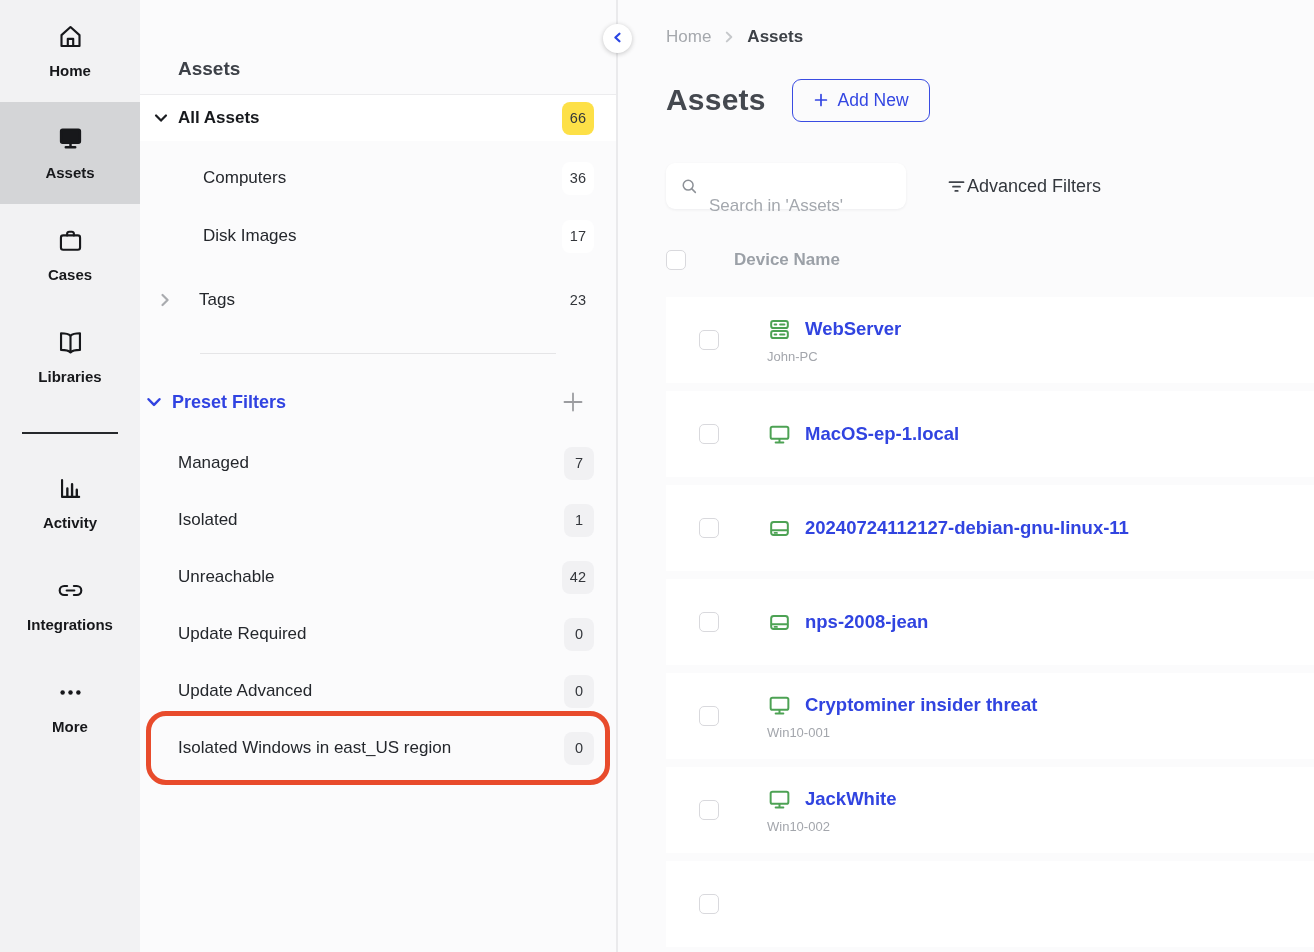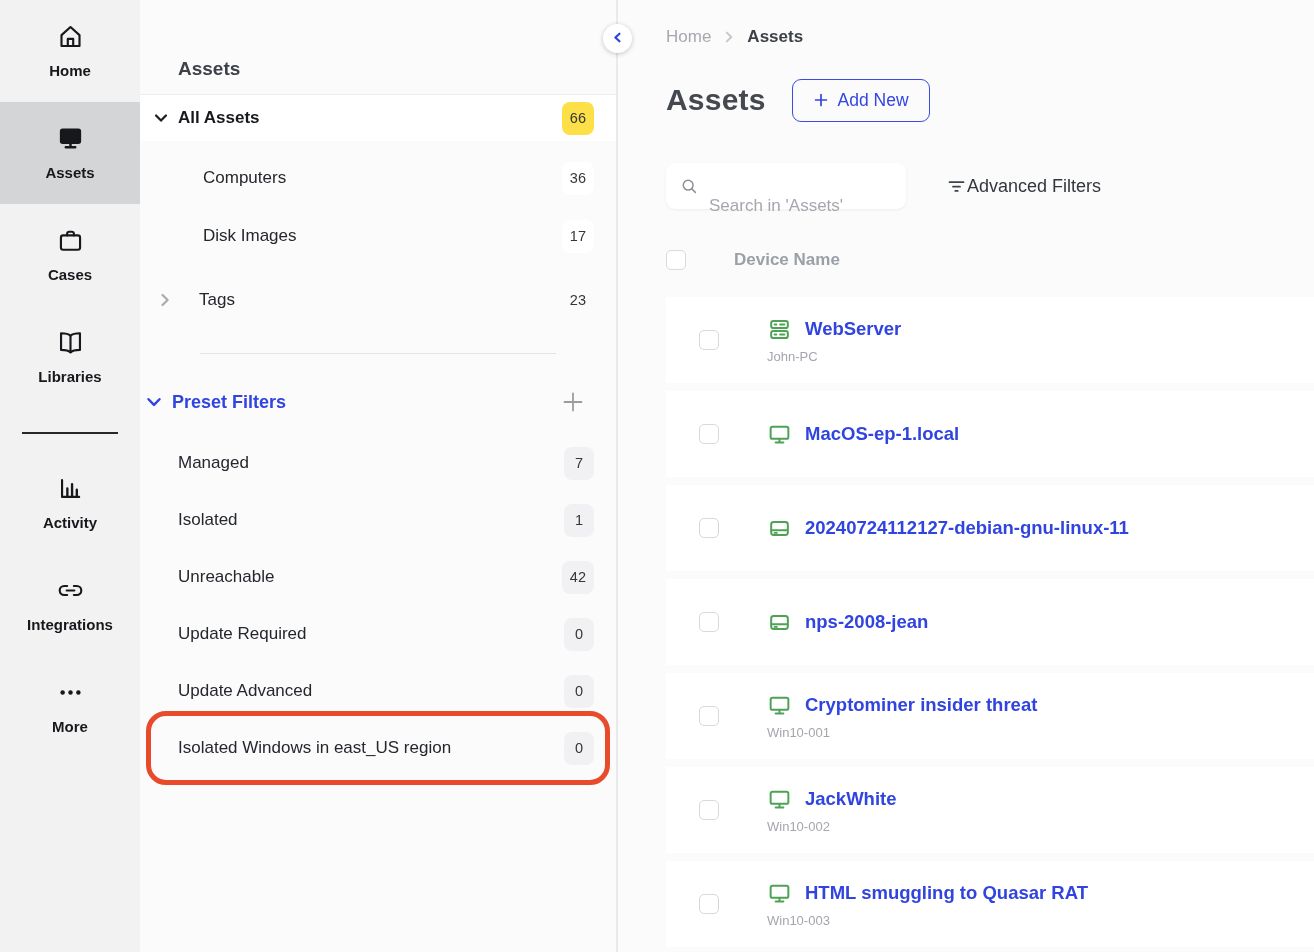--- a/index.html
+++ b/index.html
@@ -408,29 +408,17 @@
                   <path d="M12 16.4v3M8.3 19.6h7.4"></path>
                 </svg>
               </span>
               <span class="row-name">JackWhite</span>
             </div>
             <div class="row-sub">Win10-002</div>
           </div>
         </div>
         <div class="asset-row">
           <div class="cbx"></div>
-          <div class="row-col">
-            <div class="row-line1">
-              <span class="dicon">
-                <svg viewBox="0 0 24 24" fill="none" stroke="currentColor" stroke-width="1.9" stroke-linecap="round" stroke-linejoin="round">
-                  <rect x="3.5" y="4.5" width="17" height="11.6" rx="1.8"></rect>
-                  <path d="M12 16.4v3M8.3 19.6h7.4"></path>
-                </svg>
-              </span>
-              <span class="row-name">HTML smuggling to Quasar RAT</span>
-            </div>
-            <div class="row-sub">Win10-003</div>
-          </div>
         </div>
       </div>
 
   </section>
 </div>
 
 </body></html>

